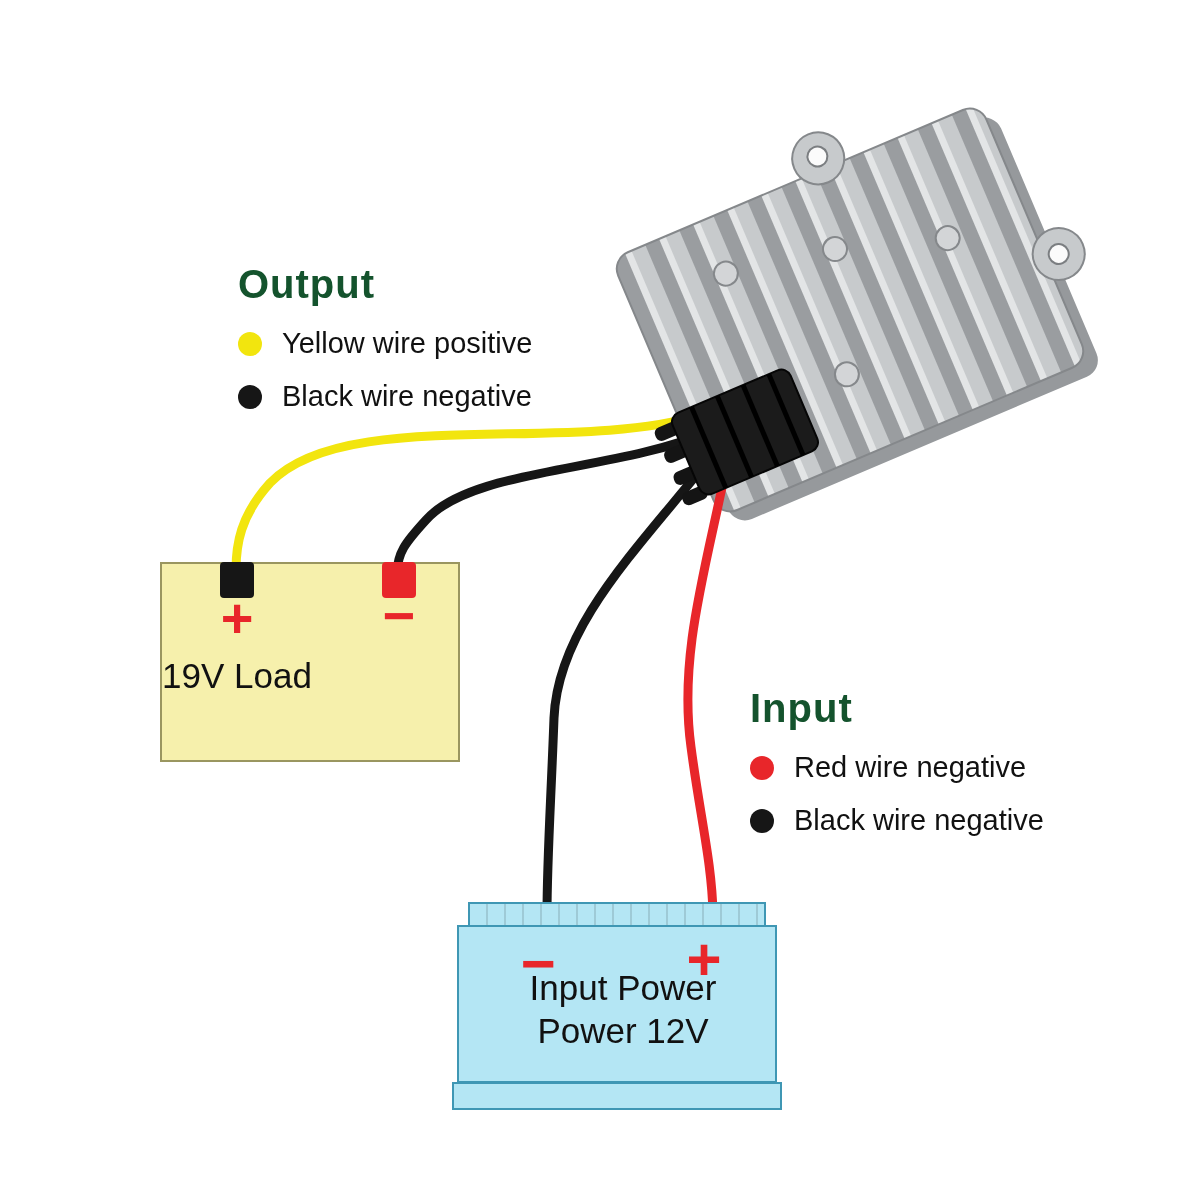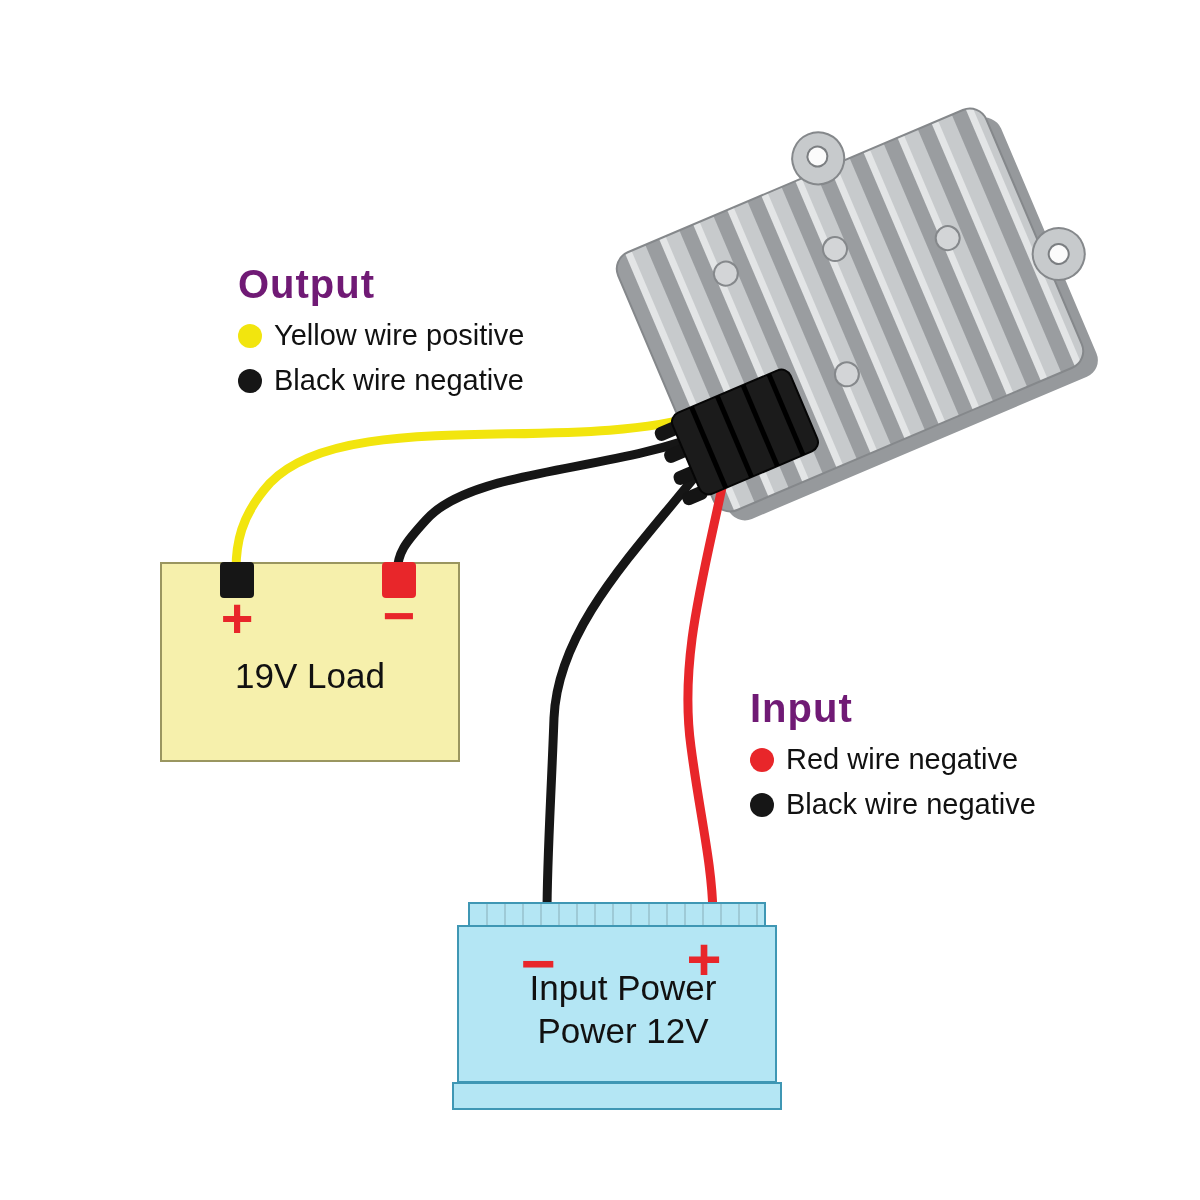--- a/index.html
+++ b/index.html
@@ -1,34 +1,34 @@
 <!DOCTYPE html>
 <html><head>
 <meta charset="utf-8">
 <style>
   html,body{margin:0;padding:0;background:#ffffff;}
   body{width:1200px;height:1200px;position:relative;overflow:hidden;
        font-family:"Liberation Sans",sans-serif;color:#111;}
   .abs{position:absolute;}
   
   .legend{position:absolute;}
-  .legend-title{font-size:40px;font-weight:700;color:#701a75;margin-bottom:10px;letter-spacing:1px;}
-  .legend-row{display:flex;align-items:center;gap:12px;margin-top:12px;text-align:center;}
+  .legend-title{font-size:40px;font-weight:700;color:#14532d;margin-bottom:10px;letter-spacing:1px;}
+  .legend-row{display:flex;align-items:center;gap:20px;margin-top:20px;text-align:center;}
   .dot{width:24px;height:24px;border-radius:50%;flex:0 0 auto;}
   .legend-label{font-size:29px;color:#111;white-space:nowrap;}
   
   .load-box{left:160px;top:562px;width:300px;height:200px;border:2px solid #9a9660;box-sizing:border-box;}
   .terminal{position:absolute;width:34px;height:36px;top:-2px;border-radius:4px;}
   .terminal.black{left:58px;}
   .terminal.red{left:220px;}
   .sym{position:absolute;font-weight:700;text-align:center;line-height:1;}
   .load-box .sym{font-size:56px;width:58px;}
   .load-box .sym.plus{left:46px;top:26px;}
   .load-box .sym.minus{left:208px;top:24px;}
-  .box-label{position:absolute;left:0;right:0;text-align:center;font-size:35px;color:#111;}
+  .box-label{position:absolute;left:0;right:0;font-size:35px;color:#111;}
   .load-box .box-label{top:92px;}
   
   .supply-box{left:452px;top:902px;width:330px;height:210px;}
   .supply-part{position:absolute;box-sizing:border-box;border:2px solid #3f97b4;}
   .supply-top{left:16px;top:0;width:298px;height:25px;
       background-image:repeating-linear-gradient(90deg,transparent 0 16px,rgba(0,0,0,.12) 16px 18px);}
   .supply-main{left:5px;top:23px;width:320px;height:158px;}
   .supply-base{left:0;top:180px;width:330px;height:28px;}
   .supply-box .sym{font-size:60px;width:60px;}
   .supply-box .sym.minus{left:56px;top:32px;}

